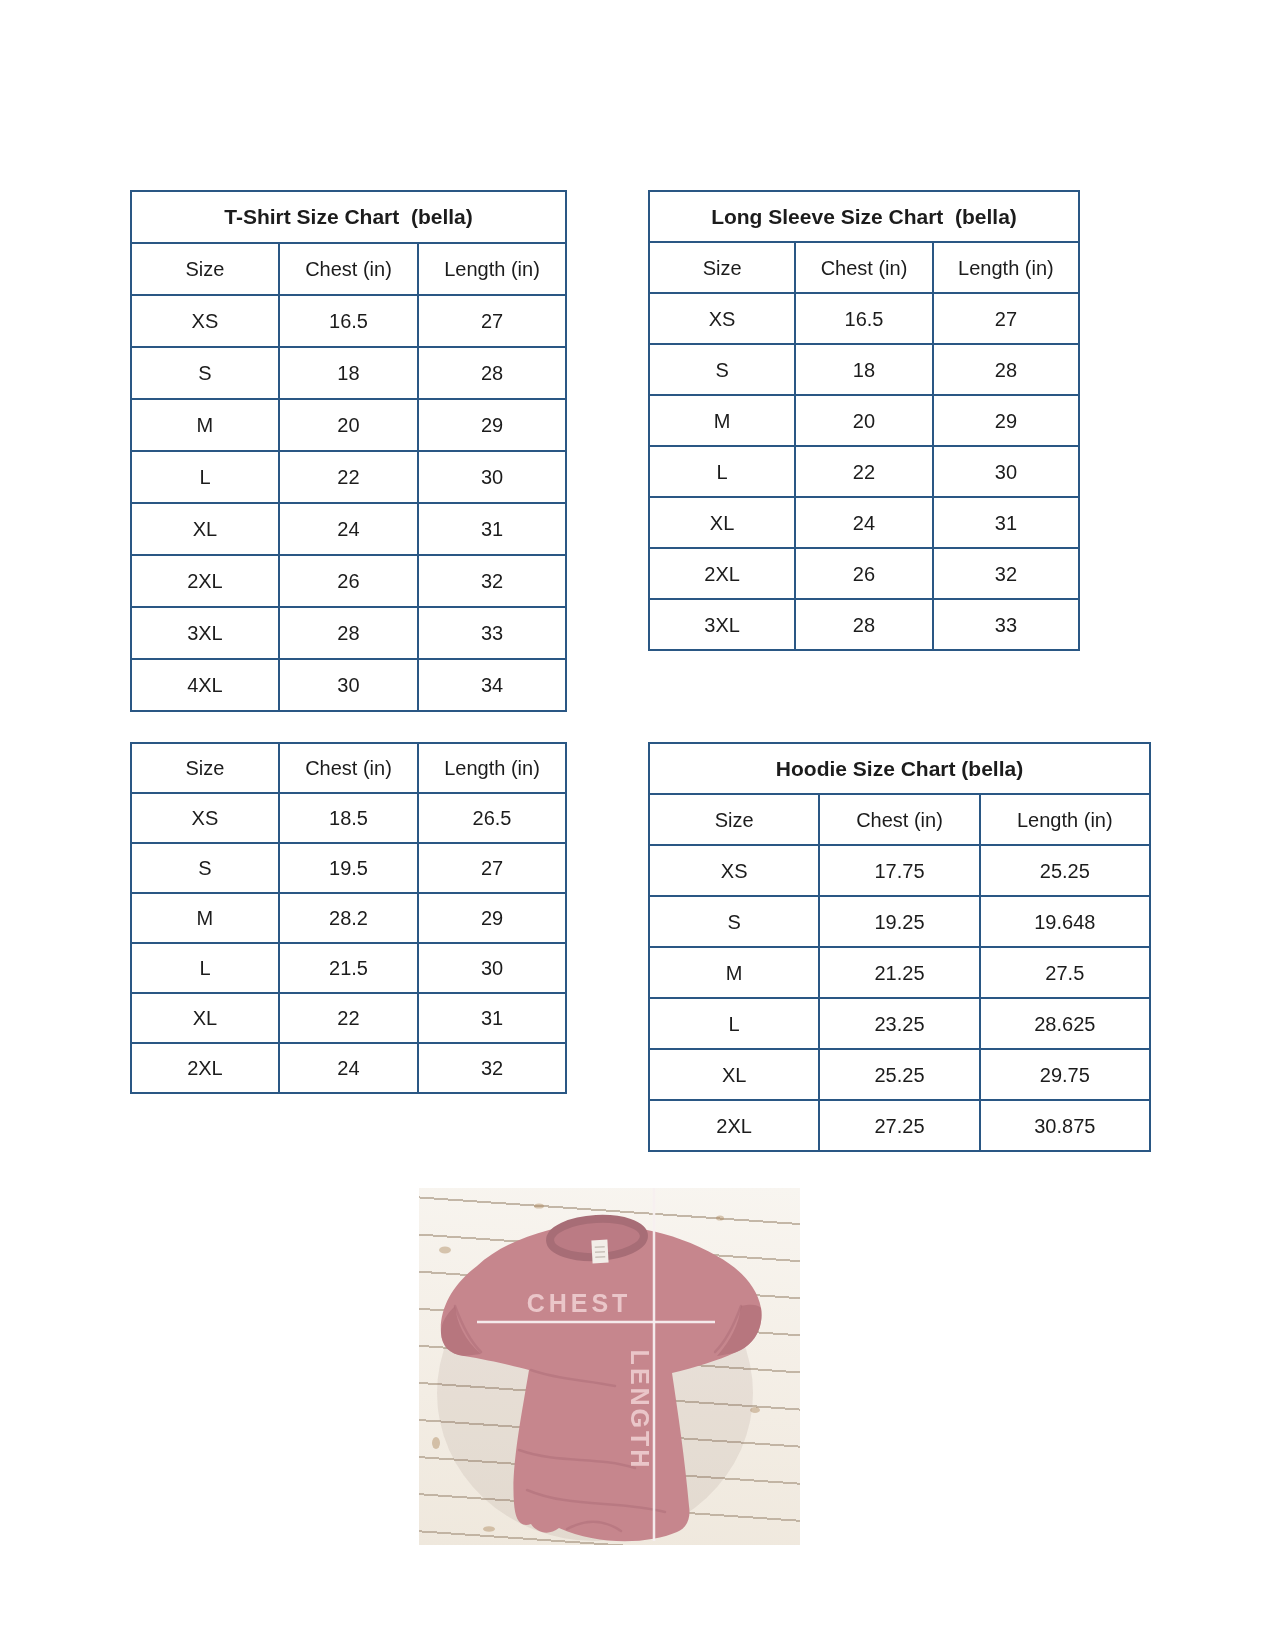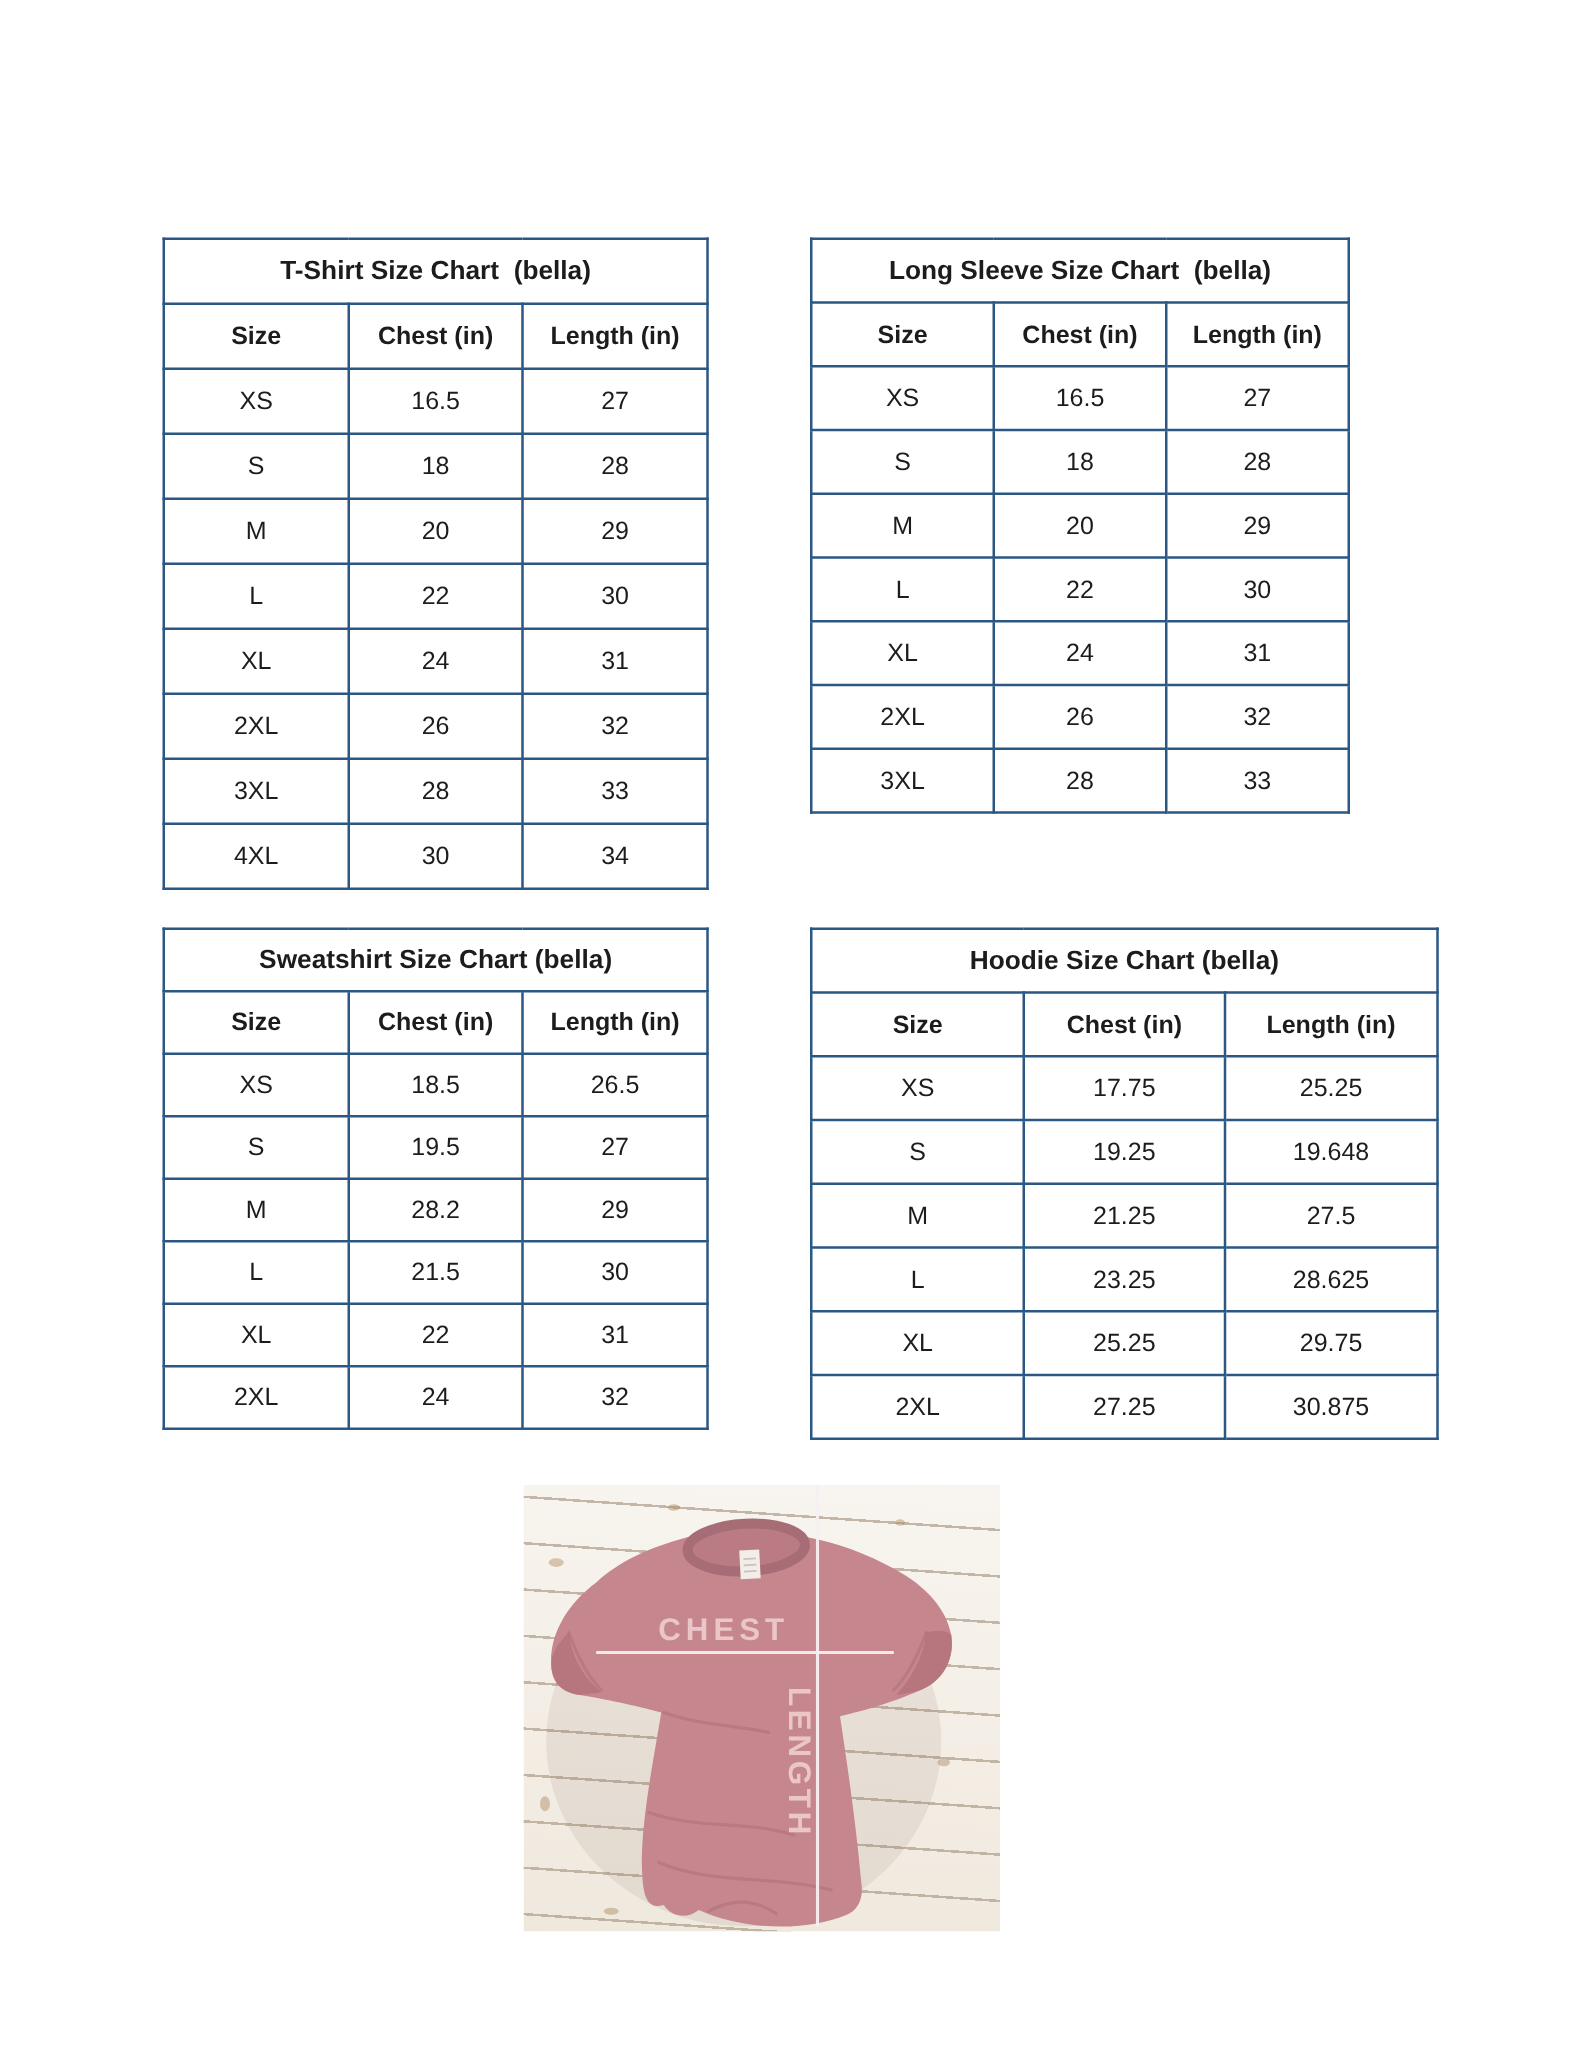--- a/index.html
+++ b/index.html
@@ -9,21 +9,21 @@
   }
   table.size-table{
     position:absolute;border-collapse:collapse;table-layout:fixed;background:#ffffff;
   }
   table.size-table th,table.size-table td{
     border:2px solid #2a5784;text-align:center;vertical-align:middle;
     font-weight:400;font-size:20px;padding:0;line-height:1.1;
   }
   table.size-table tr{height:var(--rh);margin-top:17px;}
   table.size-table .title-cell{font-weight:700;font-size:21px;white-space:pre;}
-  table.size-table thead tr.cols th{font-weight:700;}
+  table.size-table thead tr.cols th{font-weight:400;}
   #table-tshirt    {left:130px;top:190px;width:437px;--rh:52px;}
   #table-longsleeve{left:648px;top:190px;width:432px;--rh:51px;}
   #table-sweatshirt{left:130px;top:742px;width:437px;--rh:50px;}
   #table-hoodie    {left:648px;top:742px;width:503px;--rh:51px;}
 
   #photo{
     position:absolute;left:419px;top:1188px;width:381px;height:357px;overflow:hidden;
     background:
       repeating-linear-gradient(184deg,
         rgba(178,162,143,0) 0 35px,
@@ -150,23 +150,20 @@
     </tbody>
   </table>
 
 <table class="size-table" id="table-sweatshirt">
   <colgroup>
       <col style="width:34%">
       <col style="width:32%">
       <col style="width:34%">
     </colgroup>
   <thead>
-    <tr>
-      <th class="title-cell" colspan="3">Sweatshirt Size Chart (bella)</th>
-    </tr>
   <tr class="cols">
         <th>Size</th>
         <th>Chest (in)</th>
         <th>Length (in)</th>
       </tr>
     </thead>
 <tbody>
       <tr>
         <td>XS</td>
         <td>18.5</td>

